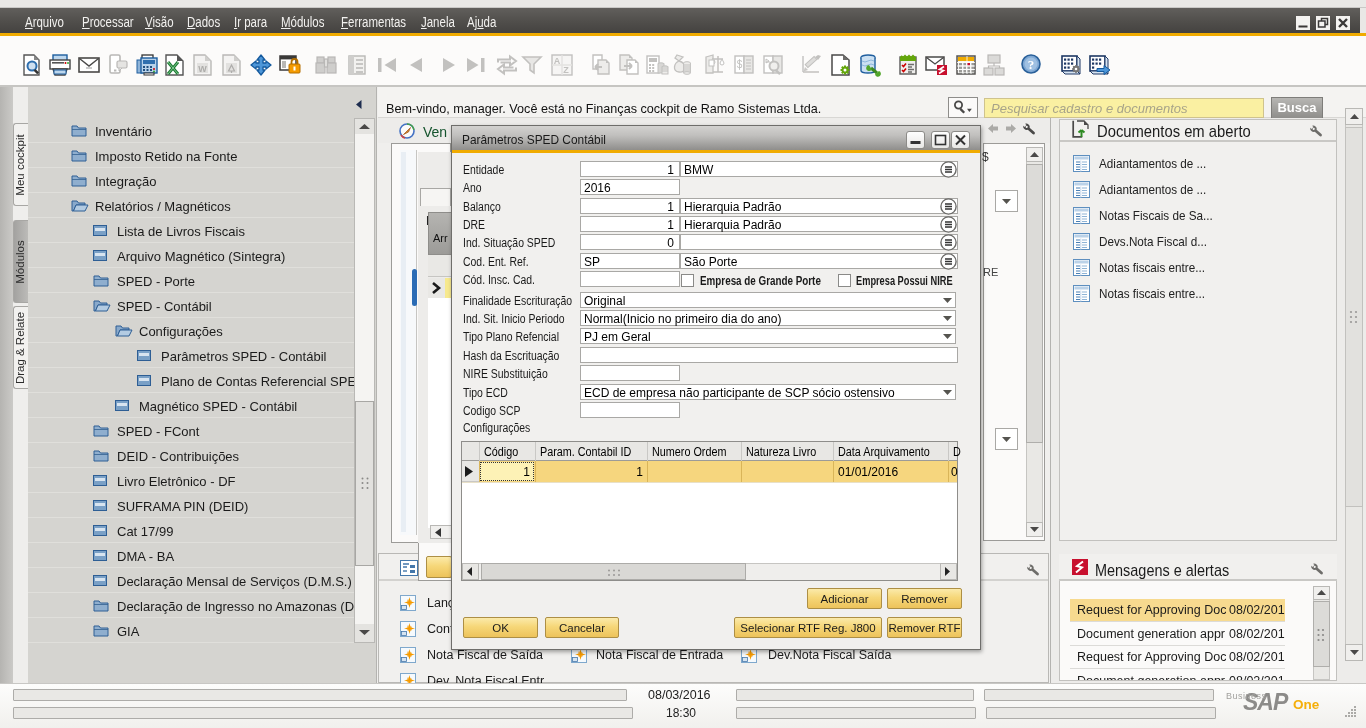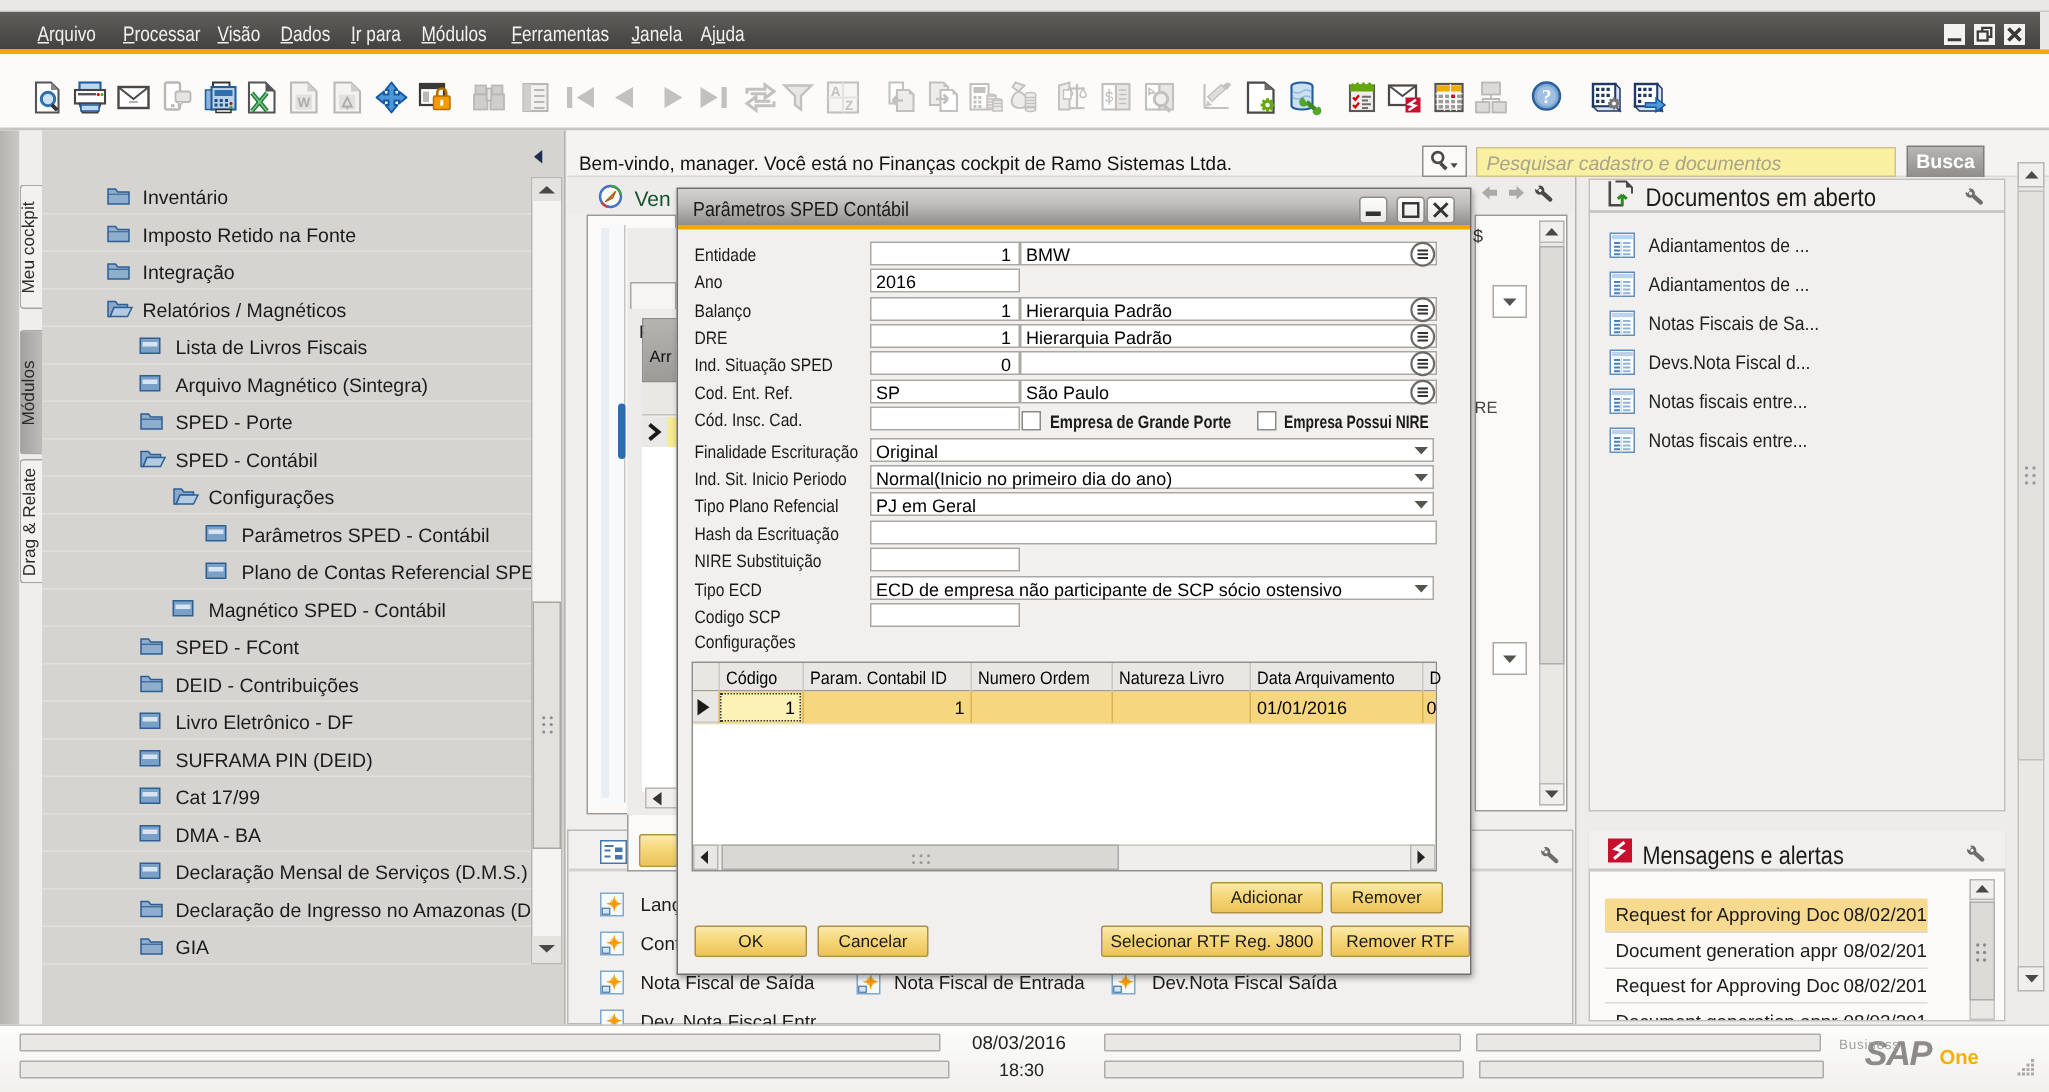--- a/index.html
+++ b/index.html
@@ -859,21 +859,21 @@
 <div class="abs" style="left:580px;top:236.4px;width:94px;text-align:right;font-size:12px;color:#000;">0</div>
 <div class="inp" style="left:680px;top:234.4px;width:278px;height:16px;"></div>
 <svg style="left:940px;top:234.4px;" width="17" height="17" viewBox="0 0 17 17">
     <circle cx="8.5" cy="8.5" r="7.6" fill="#fff" stroke="#6B6A68" stroke-width="1.4"></circle>
     <path d="M5 6 h7 M5 8.5 h7 M5 11 h7" stroke="#333" stroke-width="1.3"></path>
   </svg>
 <div class="abs" style="left:463px;top:254.8px;font-size:12px;font-weight:normal;color:#1a1a1a;white-space:nowrap;transform:scaleX(0.87);transform-origin:0 50%;">Cod. Ent. Ref.</div>
 <div class="inp" style="left:580px;top:252.8px;width:100px;height:16px;"></div>
 <div class="abs" style="left:584px;top:254.8px;font-size:12px;color:#000;white-space:nowrap;">SP</div>
 <div class="inp" style="left:680px;top:252.8px;width:278px;height:16px;"></div>
-<div class="abs" style="left:684px;top:254.8px;font-size:12px;color:#000;white-space:nowrap;">São Paulo</div>
+<div class="abs" style="left:684px;top:254.8px;font-size:12px;color:#000;white-space:nowrap;">São Porte</div>
 <svg style="left:940px;top:252.8px;" width="17" height="17" viewBox="0 0 17 17">
     <circle cx="8.5" cy="8.5" r="7.6" fill="#fff" stroke="#6B6A68" stroke-width="1.4"></circle>
     <path d="M5 6 h7 M5 8.5 h7 M5 11 h7" stroke="#333" stroke-width="1.3"></path>
   </svg>
 <div class="abs" style="left:463px;top:273.2px;font-size:12px;font-weight:normal;color:#1a1a1a;white-space:nowrap;transform:scaleX(0.87);transform-origin:0 50%;">Cód. Insc. Cad.</div>
 <div class="inp" style="left:580px;top:271.2px;width:100px;height:16px;"></div>
 <div class="abs" style="left:681px;top:274.2px;width:13px;height:13px;background:#fff;border:1.5px solid #8A8A88;"></div>
 <div class="abs" style="left:700px;top:274.2px;font-size:12px;font-weight:bold;color:#1a1a1a;white-space:nowrap;transform:scaleX(0.82);transform-origin:0 50%;">Empresa de Grande Porte</div>
 <div class="abs" style="left:838px;top:274.2px;width:13px;height:13px;background:#fff;border:1.5px solid #8A8A88;"></div>
 <div class="abs" style="left:856px;top:274.2px;font-size:12px;font-weight:bold;color:#1a1a1a;white-space:nowrap;transform:scaleX(0.77);transform-origin:0 50%;">Empresa Possui NIRE</div>
@@ -957,12 +957,12 @@
       <circle cx="2" cy="6" r="1"></circle>
       <circle cx="7" cy="6" r="1"></circle>
       <circle cx="12" cy="6" r="1"></circle>
     </g>
   </svg>
 <div class="gbtn" style="left:807px;top:588px;width:75px;height:21px;line-height:20px;">Adicionar</div>
 <div class="gbtn" style="left:887px;top:588px;width:75px;height:21px;line-height:20px;">Remover</div>
 <div class="gbtn" style="left:463px;top:617px;width:75px;height:21px;line-height:20px;">OK</div>
 <div class="gbtn" style="left:545px;top:617px;width:74px;height:21px;line-height:20px;">Cancelar</div>
 <div class="gbtn" style="left:734px;top:617px;width:148px;height:21px;line-height:20px;">Selecionar RTF Reg. J800</div>
-<div class="gbtn" style="left:887px;top:617px;width:93px;height:21px;line-height:20px;">Remover RTF</div>
+<div class="gbtn" style="left:887px;top:617px;width:75px;height:21px;line-height:20px;">Remover RTF</div>
 </body></html>

